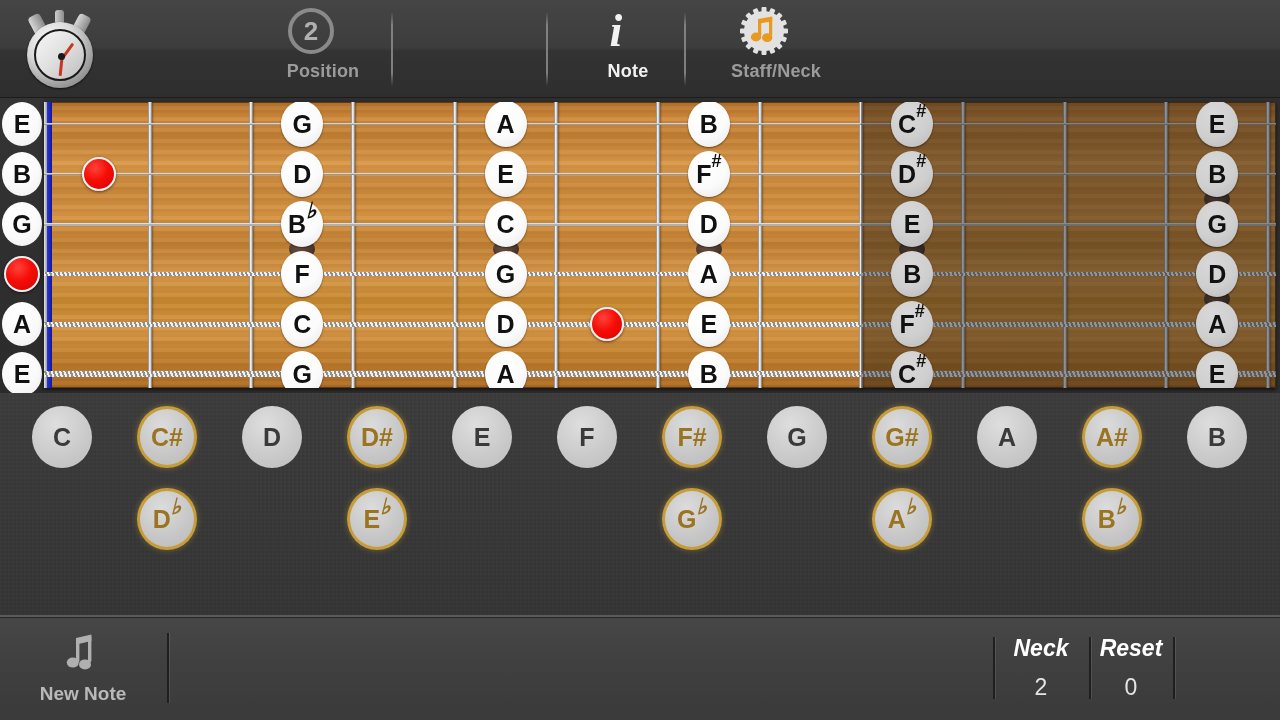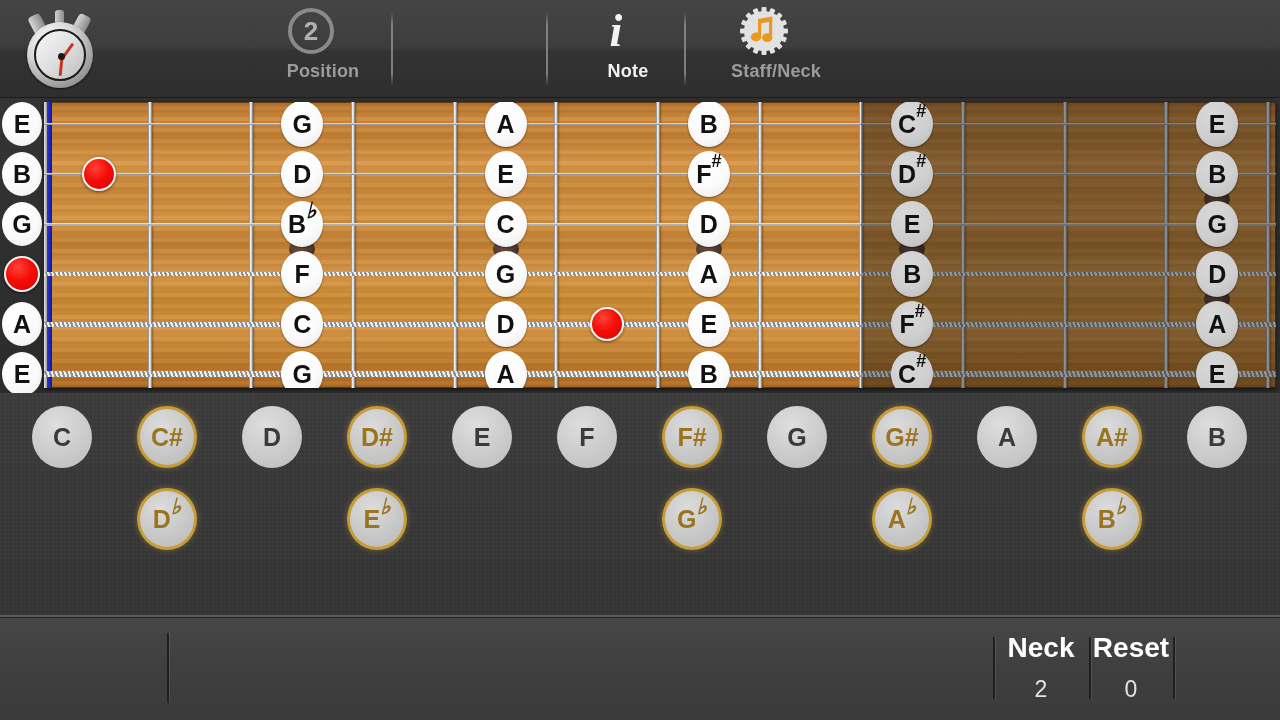--- a/index.html
+++ b/index.html
@@ -134,21 +134,21 @@
   .newnote{position:absolute;left:0;top:0;width:166px;height:105px;
     display:flex;flex-direction:column;align-items:center;justify-content:center;gap:2px;}
   .nn-label{font-size:19px;color:#b9b9b9;font-weight:bold;}
   .vsep{position:absolute;width:2px;background:#1f1f1f;
     box-shadow:1px 0 0 rgba(255,255,255,.10);}
   .msg{position:absolute;left:180px;top:0;width:800px;height:105px;
     display:flex;align-items:center;justify-content:center;
     color:#ffffff;font-size:28px;font-weight:bold;}
   .scorecell{position:absolute;top:0;height:105px;display:flex;flex-direction:column;
     align-items:center;justify-content:center;gap:12px;}
-  .sc-h{font-size:28px;font-weight:bold;color:#ffffff;}
+  .sc-h{font-size:23px;font-weight:bold;color:#ffffff;font-style:italic;}
   .sc-v{font-size:23px;color:#e4e4e4;}
 </style>
 </head>
 <body>
 
 <div id="app">
 
   <div class="toolbar">
 
     <div class="tb-item" style="left:12px;width:96px;">
@@ -410,20 +410,34 @@
         <span>A<sup class="flat">♭</sup></span>
       </div>
       <div class="pad acc" style="left: 1112px; top: 126px;">
         <span>B<sup class="flat">♭</sup></span>
       </div>
     </div>
 
   <div class="bar-top-rail"></div>
   <div class="statusbar">
 
+    <div class="newnote">
+      <div>
+        <svg width="46" height="46" viewBox="0 0 46 46" xmlns="http://www.w3.org/2000/svg">
+          <g fill="#b0b0b0">
+            <rect x="16" y="7" width="3.4" height="24" rx="1.3"></rect>
+            <rect x="28" y="5" width="3.4" height="26" rx="1.3"></rect>
+            <path d="M16 7 L31.4 3.6 L31.4 10 L16 13.4 Z"></path>
+            <ellipse cx="12.8" cy="31.6" rx="6" ry="5"></ellipse>
+            <ellipse cx="25" cy="33.4" rx="6" ry="5"></ellipse>
+          </g>
+        </svg>
+      </div>
+      <div class="nn-label">New Note</div>
+    </div>
 
     <div class="vsep" style="left:167px;top:18px;height:70px;"></div>
 
 
     <div class="vsep" style="left:993px;top:22px;height:62px;"></div>
     <div class="scorecell" style="left:993px;width:96px;">
       <div class="sc-h">Neck</div>
       <div class="sc-v">2</div>
     </div>
 

